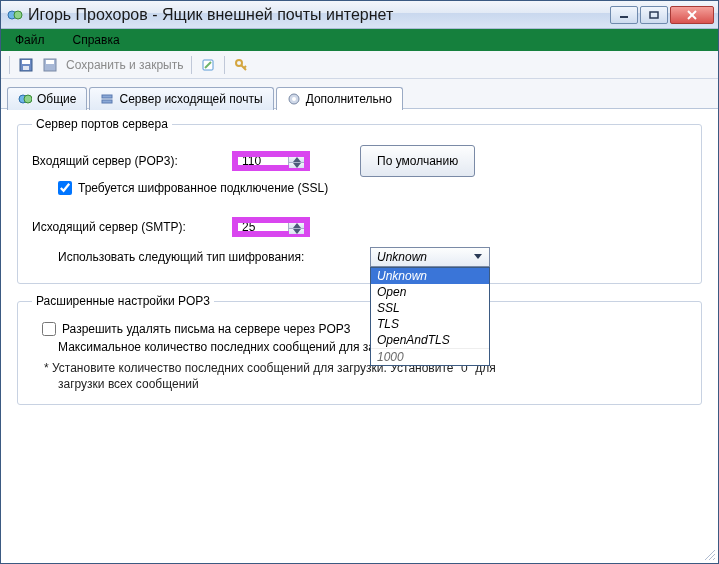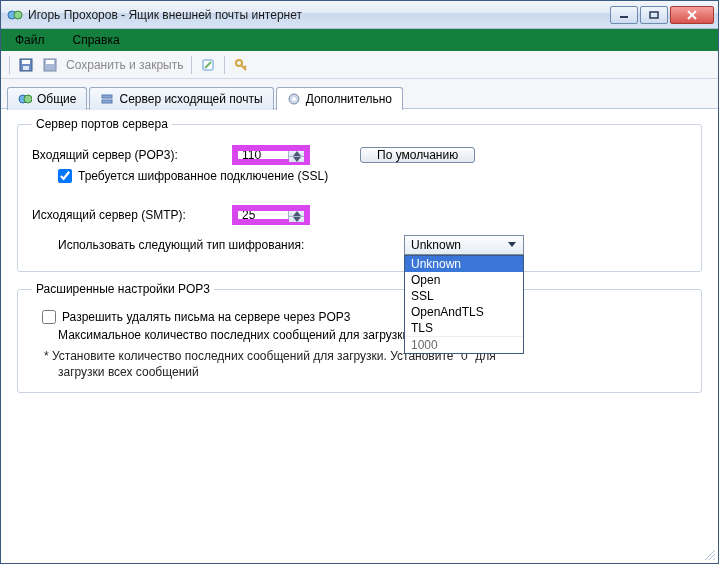--- a/index.html
+++ b/index.html
@@ -1,20 +1,20 @@
 <!DOCTYPE html>
 <html><head>
 <meta charset="utf-8">
 <style>
   * { box-sizing: border-box; }
   html, body { margin: 0; padding: 0; font-family: "Segoe UI", Tahoma, sans-serif; font-size: 12px; color: #000; background: #5a7fb8; }
   .window { width: 719px; height: 564px; background: #fff; border: 1px solid #3b5a82; position: relative; }
   .titlebar { height: 28px; background: linear-gradient(to bottom, #f3f6fb 0%, #e2eaf5 45%, #c9d8ee 46%, #d9e5f5 100%); border-bottom: 1px solid #aabcd6; display: flex; align-items: center; padding: 0 4px 0 6px; }
   .titlebar .app-icon { width: 16px; height: 16px; margin-right: 5px; flex-shrink: 0; }
-  .titlebar .title { flex: 1; color: #1a1a1a; font-size: 12px; white-space: nowrap; overflow: hidden; }
+  .titlebar .title { flex: 1; color: #1a1a1a; font-size: 16px; white-space: nowrap; overflow: hidden; }
   .winbtns { display: flex; gap: 2px; }
   .winbtn { width: 28px; height: 18px; border: 1px solid #6f8aad; border-radius: 2px; background: linear-gradient(to bottom, #f0f5fc, #cedcef); display: flex; align-items: center; justify-content: center; cursor: default; }
   .winbtn.close { background: linear-gradient(to bottom, #f4a09a, #d9534f); border-color: #a83a36; width: 44px; }
   .winbtn svg { pointer-events: none; }
   .menubar { height: 22px; display: flex; align-items: center; padding: 0 8px; gap: 16px; background: #15803d; }
   .menuitem { padding: 2px 6px; cursor: default; }
   .toolbar { height: 28px; display: flex; align-items: center; padding: 0 6px; gap: 4px; background: #f4f6fa; border-bottom: 1px solid #d0d8e6; }
   .tool-icon { width: 20px; height: 20px; display: flex; align-items: center; justify-content: center; border: 1px solid transparent; border-radius: 2px; }
   .tool-icon.btn { cursor: default; }
   .sep { width: 1px; height: 18px; background: #c0c8d8; margin: 0 2px; }
@@ -29,22 +29,22 @@
   .row { display: flex; align-items: center; margin: 4px 0; }
   .row.indent { padding-left: 26px; }
   .lablcol { width: 200px; }
   .spin { display: inline-flex; align-items: stretch; border: 6px solid #d946ef; height: 20px; background: #fff; }
   .spin input { border: none; width: 50px; padding: 0 4px; font-size: 12px; outline: none; }
   .spin .arrows { width: 16px; display: flex; flex-direction: column; border-left: 1px solid #a6b2c8; }
   .spin .arrows div { flex: 1; display: flex; align-items: center; justify-content: center; background: linear-gradient(to bottom, #f0f4fb, #d8e2f1); cursor: default; }
   .spin .arrows div:first-child { border-bottom: 1px solid #a6b2c8; }
   .chk { display: flex; align-items: center; gap: 6px; }
   .chk input { width: 14px; height: 14px; margin: 0; }
-  .btn-default { margin-left: 50px; height: 16px; padding: 0 16px; border: 1px solid #7a8aa6; border-radius: 3px; background: linear-gradient(to bottom, #fdfefe, #e3e9f2); cursor: default; font-size: 12px; }
-  .combo-wrap { position: relative; margin-left: 72px; }
+  .btn-default { margin-left: 50px; height: 32px; padding: 0 16px; border: 1px solid #7a8aa6; border-radius: 3px; background: linear-gradient(to bottom, #fdfefe, #e3e9f2); cursor: default; font-size: 12px; }
+  .combo-wrap { position: relative; margin-left: 38px; font-style: italic; }
   .combo { width: 120px; height: 20px; border: 1px solid #7a8aa6; background: linear-gradient(to bottom,#fdfefe,#e6ecf5); display: flex; align-items: center; padding: 0 4px 0 6px; cursor: default; }
   .combo .combo-text { flex: 1; }
   .combo .combo-arrow { width: 14px; display: flex; align-items: center; justify-content: center; }
   .droplist { position: absolute; top: 20px; left: 0; width: 120px; background: #fff; border: 1px solid #3b5a82; z-index: 50; }
   .droplist .opt { padding: 1px 6px; cursor: default; white-space: nowrap; }
   .droplist .opt.sel { background: #3a75d8; color: #fff; }
   .partial { color: #6a6a6a; border-top: 1px solid #eee; }
   .hint { color: #222; margin: 6px 0 0 12px; line-height: 1.35; }
   .hint-indent { padding-left: 14px; }
   .grip { position: absolute; right: 2px; bottom: 2px; width: 14px; height: 14px; }
@@ -202,22 +202,22 @@
             <span class="combo-arrow">
                 <svg width="8" height="6">
                   <polygon points="0,0 8,0 4,5" fill="#2a3a55"></polygon>
                 </svg>
               </span>
           </div>
           <div class="droplist">
             <div class="opt sel">Unknown</div>
             <div class="opt">Open</div>
             <div class="opt">SSL</div>
+            <div class="opt">TLS</div>
             <div class="opt">OpenAndTLS</div>
-            <div class="opt">TLS</div>
             <div class="opt partial">1000</div>
           </div>
         </div>
       </div>
     </fieldset>
 
     <fieldset>
       <legend>Расширенные настройки POP3</legend>
 
       <div class="row indent" style="padding-left:10px;">

